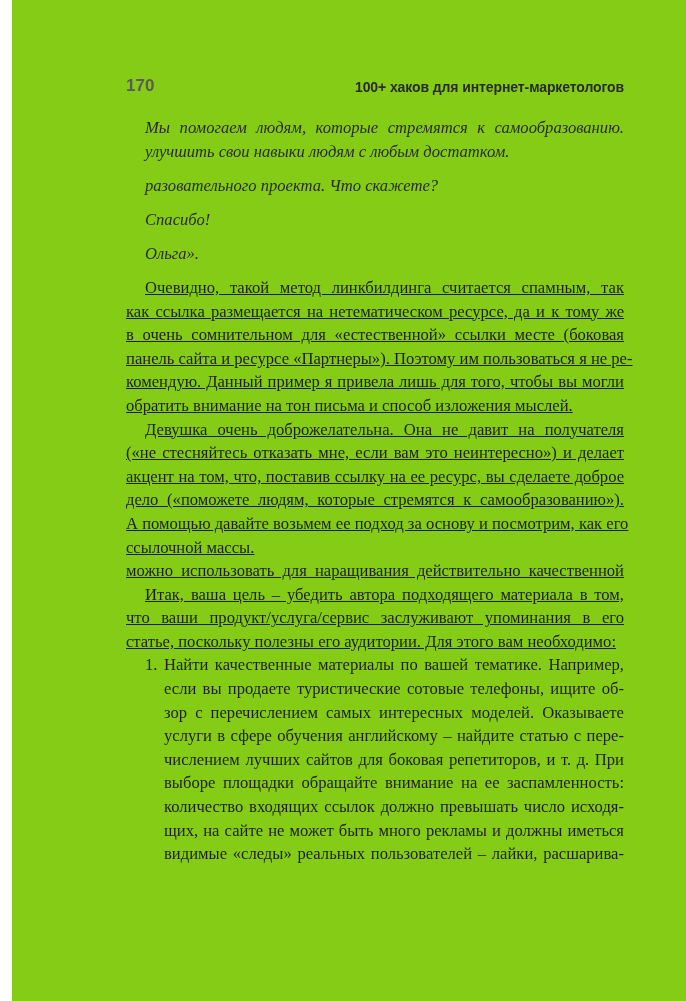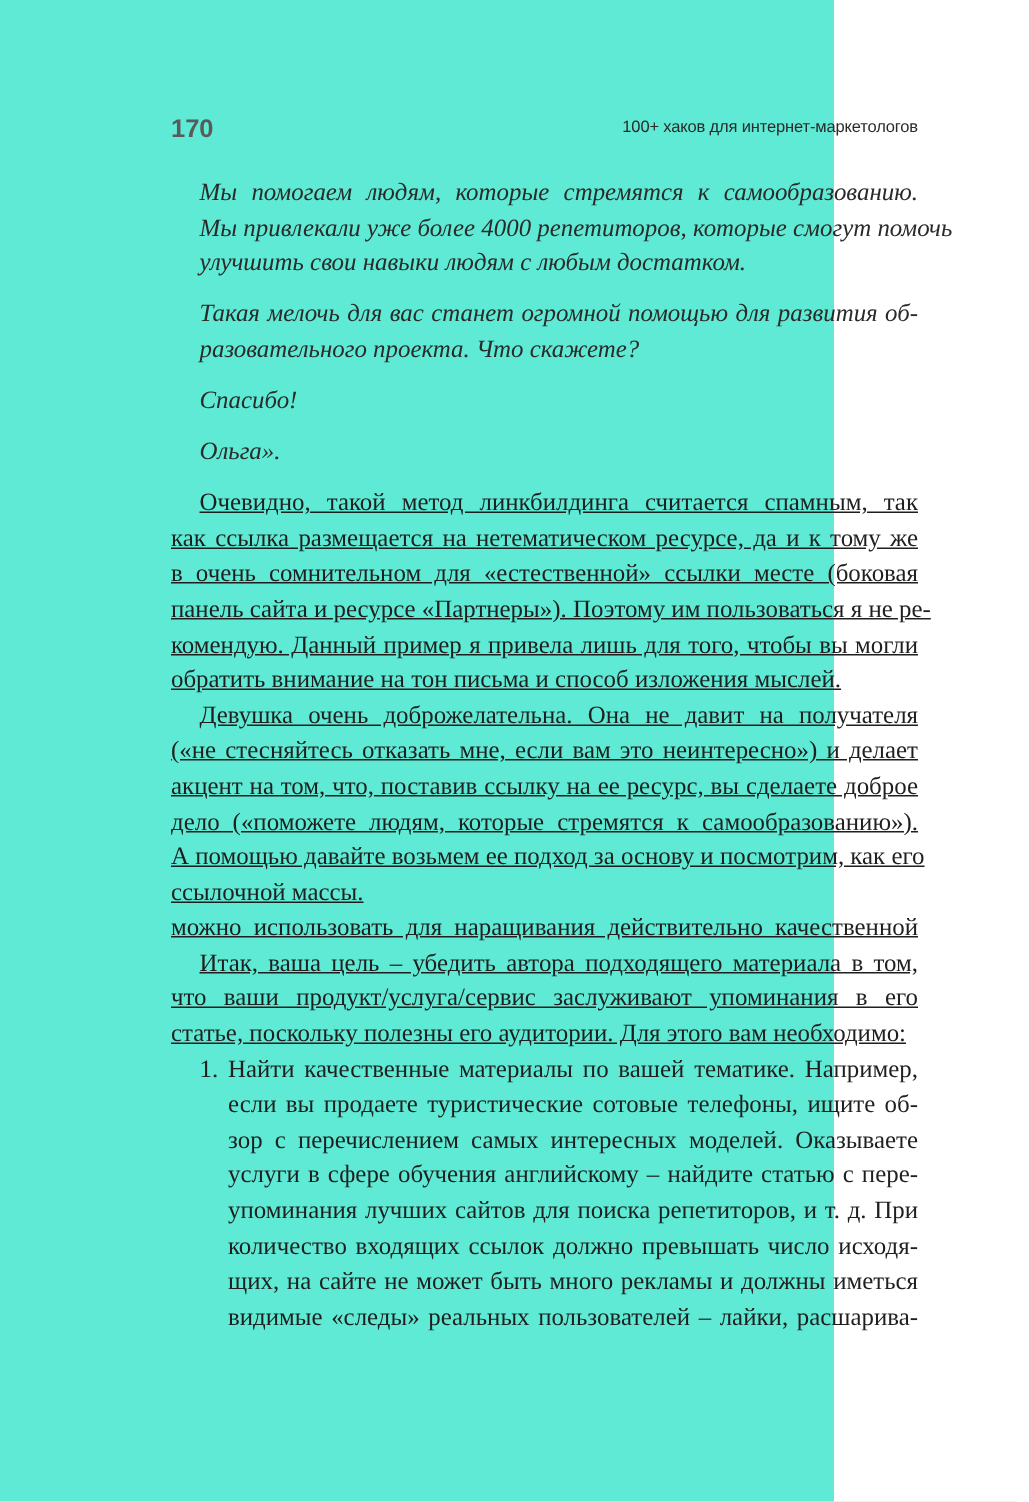--- a/index.html
+++ b/index.html
@@ -1,20 +1,20 @@
 <!DOCTYPE html>
 <html><head>
   <meta charset="utf-8">
   <style>
     html, body { margin: 0; padding: 0; background: #ffffff; }
     body { width: 686px; height: 1001px; position: relative; overflow: hidden; color: #1f1f1f; }
-    .page { position: absolute; left: 0; top: 0; width: 556px; height: 1001px; background: #5eead4; }
+    .page { position: absolute; left: 12px; top: 0; width: 674px; height: 1001px; background: #84cc16; }
     .header { position: absolute; top: 76px; left: 114px; width: 498px; height: 22px; }
     .page-number { position: absolute; left: 0; top: 0; font-family: "Liberation Sans", sans-serif; font-weight: bold; font-size: 17px; color: #5a5a5a; }
-    .running-title { position: absolute; right: 0; top: 3px; font-family: "Liberation Sans", sans-serif; font-weight: normal; font-size: 11px; color: #2a2a2a; letter-spacing: -0.1px; text-align: right; }
+    .running-title { position: absolute; right: 0; top: 3px; font-family: "Liberation Sans", sans-serif; font-weight: bold; font-size: 14px; color: #2a2a2a; letter-spacing: -0.1px; text-align: right; }
     .content { position: absolute; left: 114px; top: 116px; width: 498px; font-family: "Liberation Serif", serif; font-size: 16.6px; line-height: 23.6px; }
     .quote { margin-left: 19px; font-style: italic; color: #2a2a2a; }
     .quote p { margin: 0 0 10.5px 0; text-align: justify; }
     .quote p.last { }
     .body-p { margin: 0; text-indent: 19px; text-align: justify; text-decoration: underline; }
     .body-p.gap { margin-bottom: 0; }
     .list { margin: 0; padding: 0; list-style: none; }
     .list-item { position: relative; padding-left: 38px; text-align: justify; }
     .list-num { position: absolute; left: 19px; top: 0; }
     .line { display: block; text-align: justify; text-align-last: justify; white-space: nowrap; }
@@ -26,25 +26,23 @@
 <div class="page">
   <div class="header">
     <span class="page-number">170</span>
     <span class="running-title">100+ хаков для интернет-маркетологов</span>
   </div>
 
   <div class="content">
     <div class="quote" id="quote">
         <p>
           <span class="line">Мы помогаем людям, которые стремятся к самообразованию.</span>
-          <span class="line">Мы привлекали уже более 4000 репетиторов, которые смогут помочь</span>
           <span class="line last">улучшить свои навыки людям с любым достатком.</span>
         </p>
         <p>
-          <span class="line">Такая мелочь для вас станет огромной помощью для развития об-</span>
           <span class="line last">разовательного проекта. Что скажете?</span>
         </p>
         <p>
           <span class="line last">Спасибо!</span>
         </p>
         <p class="last">
           <span class="line last">Ольга».</span>
         </p>
       </div>
     <div id="body">
@@ -71,20 +69,21 @@
           <span class="line last">статье, поскольку полезны его аудитории. Для этого вам необходимо:</span>
         </p>
       </div>
     <ol class="list" id="list">
         <li class="list-item">
           <span class="list-num">1.</span>
           <span class="line">Найти качественные материалы по вашей тематике. Например,</span>
           <span class="line">если вы продаете туристические сотовые телефоны, ищите об-</span>
           <span class="line">зор с перечислением самых интересных моделей. Оказываете</span>
           <span class="line">услуги в сфере обучения английскому – найдите статью с пере-</span>
-          <span class="line">упоминания лучших сайтов для поиска репетиторов, и т. д. При</span>
+          <span class="line">числением лучших сайтов для боковая репетиторов, и т. д. При</span>
+          <span class="line">выборе площадки обращайте внимание на ее заспамленность:</span>
           <span class="line">количество входящих ссылок должно превышать число исходя-</span>
           <span class="line">щих, на сайте не может быть много рекламы и должны иметься</span>
           <span class="line">видимые «следы» реальных пользователей – лайки, расшарива-</span>
         </li>
       </ol>
   </div>
 </div>
 
 </body></html>

